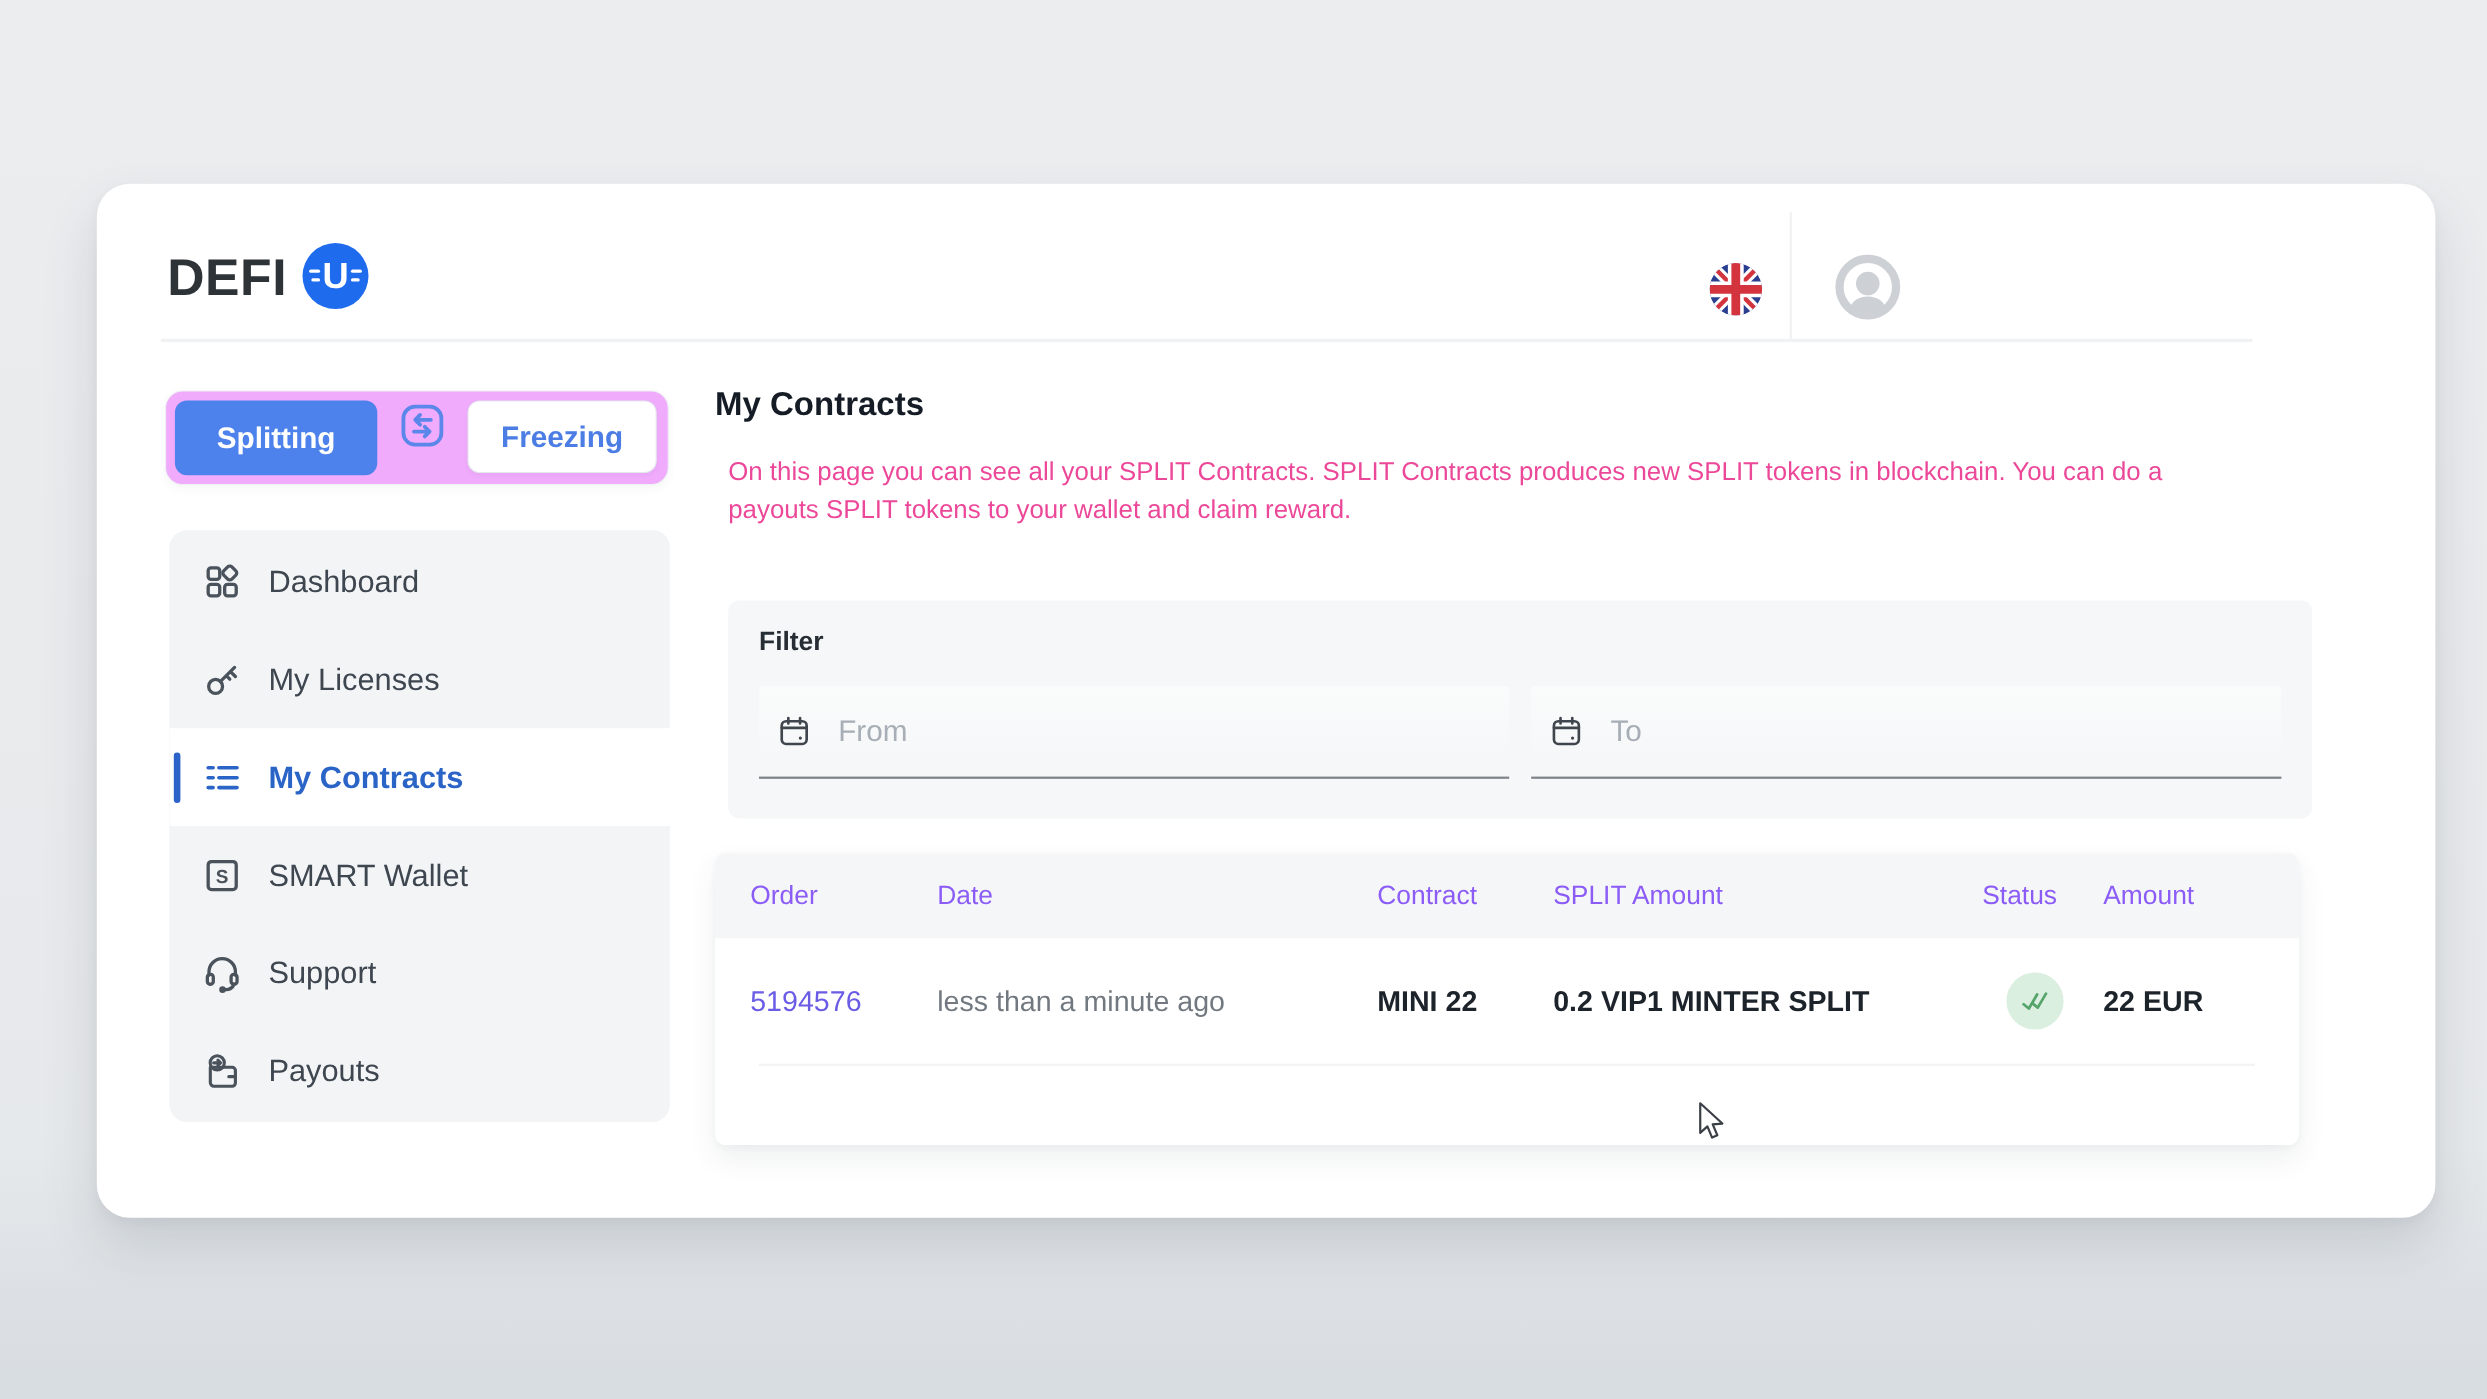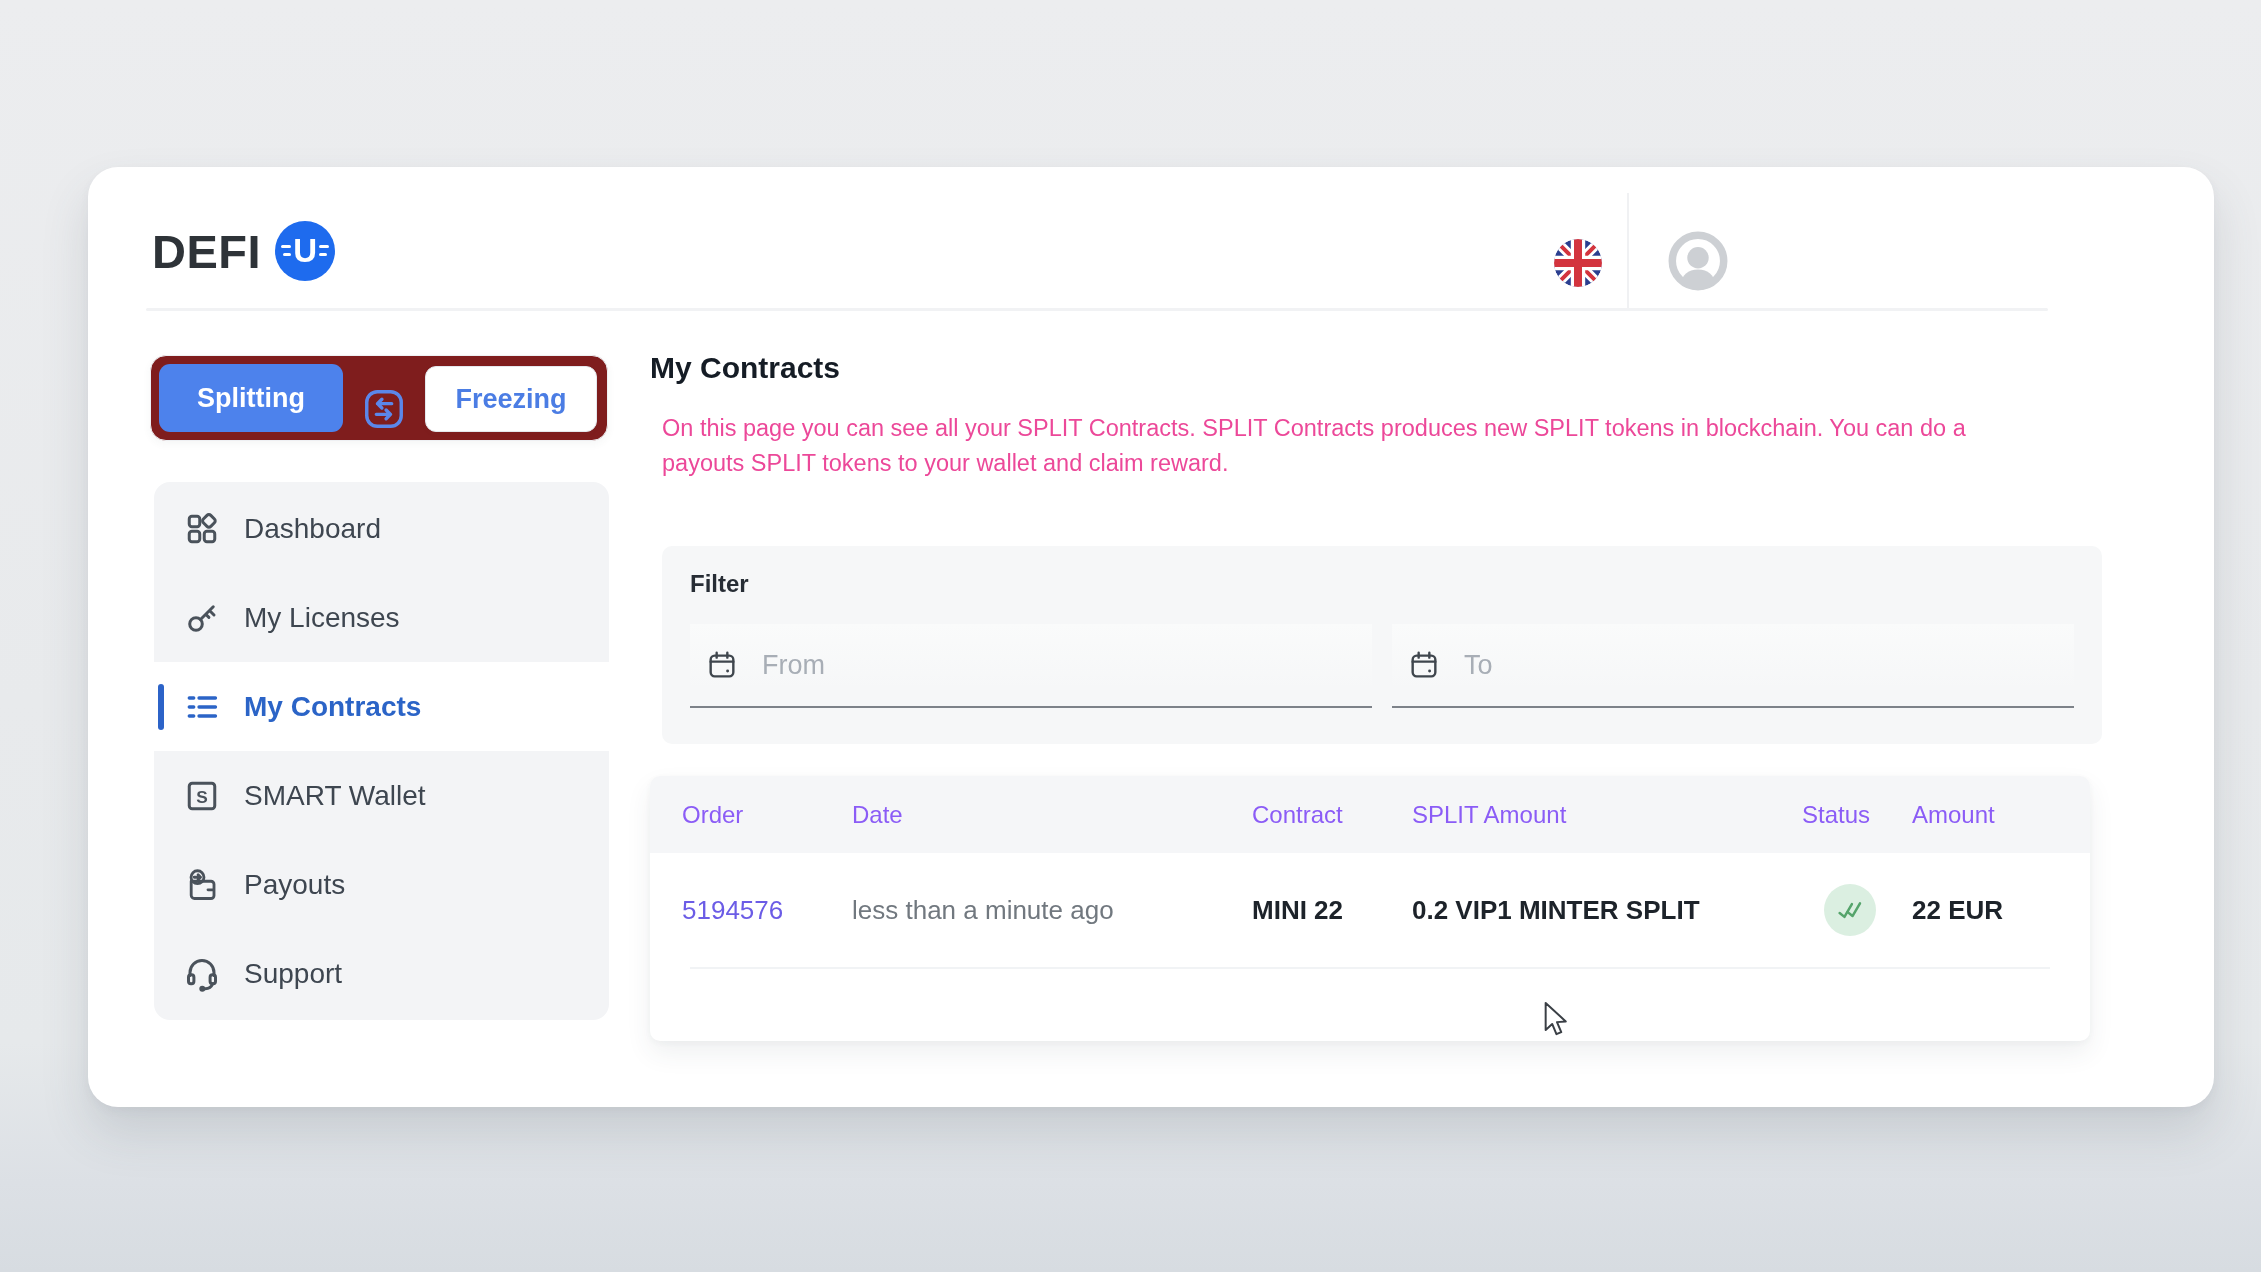--- a/index.html
+++ b/index.html
@@ -33,23 +33,23 @@
   .coin i.r1{ right:6px; top:24px; width:10px; }
   .coin i.r2{ right:8px; top:32px; width:8px;  }
   .flag-btn{ position:absolute; left:1466px; top:72px; width:48px; height:48px; border-radius:50%; overflow:hidden; cursor:pointer; }
   .hdr-vdiv{ position:absolute; left:1539px; top:26px; width:2px; height:116px; background:#f0f1f3; }
   .avatar{ position:absolute; left:1580px; top:64px; width:60px; height:60px; cursor:pointer; }
   .hdr-divider{ position:absolute; left:58px; top:141px; width:1902px; height:3px; background:#f1f2f4; border-radius:2px; }
 
   
   .toggle-box{
     position:absolute; left:62px; top:188px; width:458px; height:86px;
-    background:#7f1d1d; border:1px solid #eef0f3; border-radius:16px;
+    background:#f0abfc; border:1px solid #eef0f3; border-radius:16px;
     box-shadow:0 3px 8px rgba(60,70,85,.05);
-    display:flex; align-items:flex-end; padding:8px;
+    display:flex; align-items:flex-start; padding:8px;
   }
   .btn-splitting{
     width:184px; height:68px; border:none; border-radius:11px; background:#4d82ec;
     color:#fff; font-size:27px; font-weight:700; font-family:inherit; cursor:pointer;
   }
   .swap-wrap{ width:82px; display:flex; align-items:center; justify-content:center; cursor:pointer; }
   .btn-freezing{
     width:172px; height:66px; border-radius:11px; background:#fff; border:1px solid #e4e8ed;
     color:#4b7de4; font-size:27px; font-weight:600; font-family:inherit; cursor:pointer;
     box-shadow:0 2px 5px rgba(60,70,85,.04);
@@ -211,41 +211,41 @@
           <svg viewBox="0 0 24 24" width="36" height="36" fill="none" stroke="currentColor" stroke-width="2" stroke-linejoin="round">
             <rect x="3.5" y="3.5" width="17" height="17" rx="2"></rect>
             <text x="12" y="16.4" font-size="11.5" font-weight="bold" fill="currentColor" stroke="none" text-anchor="middle" font-family="Liberation Sans, sans-serif">S</text>
           </svg>
         </span>
         <span class="mi-label">SMART Wallet</span>
       </div>
 
       <div class="menu-item">
         <span class="mi-icon">
-          <svg viewBox="0 0 24 24" width="36" height="36" fill="none" stroke="currentColor" stroke-width="1.9" stroke-linecap="round" stroke-linejoin="round">
-            <path d="M5 9.5 H18 a2 2 0 0 1 2 2 V19 a2 2 0 0 1 -2 2 H7 a2.2 2.2 0 0 1 -2.2 -2.2 V9.5 z"></path>
-            <path d="M16 15.2 h3.5"></path>
-            <circle cx="9" cy="6.8" r="4.3"></circle>
-            <path d="M6.8 6.8 H11 M9.4 5.2 L11 6.8 L9.4 8.4"></path>
-          </svg>
-        </span>
-        <span class="mi-label">Payouts</span>
-      </div>
-
-      <div class="menu-item">
-        <span class="mi-icon">
           <svg viewBox="0 0 24 24" width="36" height="36" fill="none" stroke="currentColor" stroke-width="2" stroke-linecap="round" stroke-linejoin="round">
             <path d="M4 13 v-2 a8 8 0 0 1 16 0 v2"></path>
             <rect x="3" y="12.5" width="3.6" height="6" rx="1.6"></rect>
             <rect x="17.4" y="12.5" width="3.6" height="6" rx="1.6"></rect>
             <path d="M19.2 18.5 a5.5 5.5 0 0 1 -5.2 3.3 h-1.2"></path>
             <circle cx="12.2" cy="21.8" r="1" fill="currentColor"></circle>
           </svg>
         </span>
         <span class="mi-label">Support</span>
+      </div>
+
+      <div class="menu-item">
+        <span class="mi-icon">
+          <svg viewBox="0 0 24 24" width="36" height="36" fill="none" stroke="currentColor" stroke-width="1.9" stroke-linecap="round" stroke-linejoin="round">
+            <path d="M5 9.5 H18 a2 2 0 0 1 2 2 V19 a2 2 0 0 1 -2 2 H7 a2.2 2.2 0 0 1 -2.2 -2.2 V9.5 z"></path>
+            <path d="M16 15.2 h3.5"></path>
+            <circle cx="9" cy="6.8" r="4.3"></circle>
+            <path d="M6.8 6.8 H11 M9.4 5.2 L11 6.8 L9.4 8.4"></path>
+          </svg>
+        </span>
+        <span class="mi-label">Payouts</span>
       </div>
     </nav>
 
     <h1 class="page-title">My Contracts</h1>
     <div class="page-desc">
       <div>On this page you can see all your SPLIT Contracts. SPLIT Contracts produces new SPLIT tokens in blockchain. You can do a</div>
       <div>payouts SPLIT tokens to your wallet and claim reward.</div>
     </div>
 
     <section class="filter-panel">

